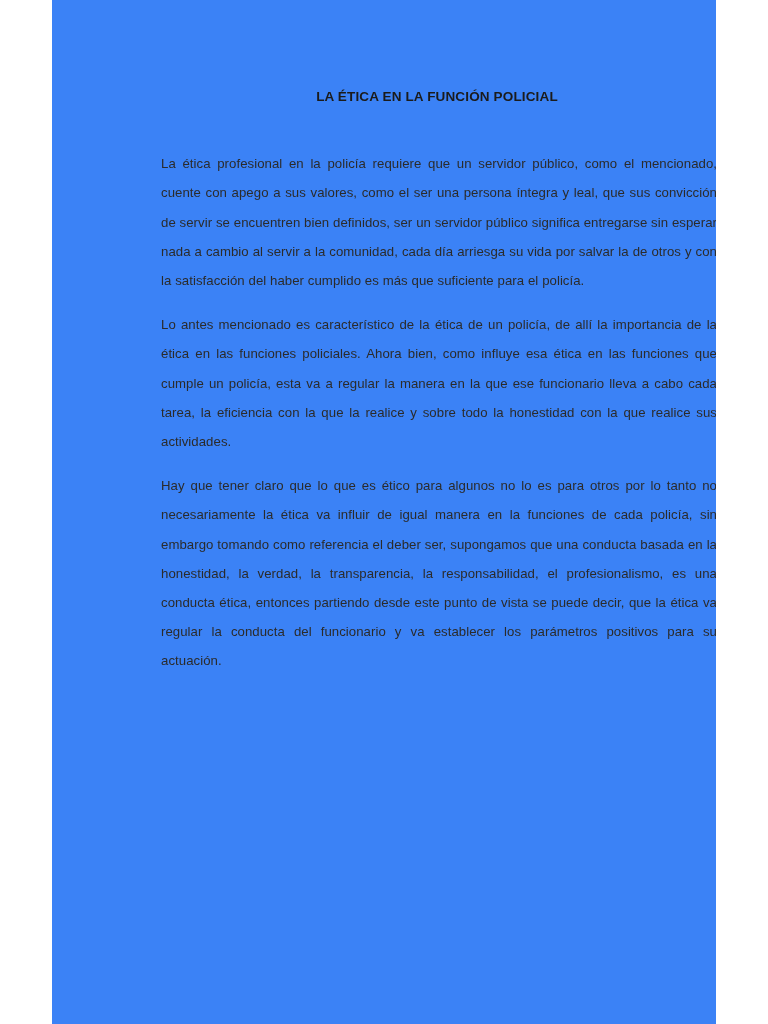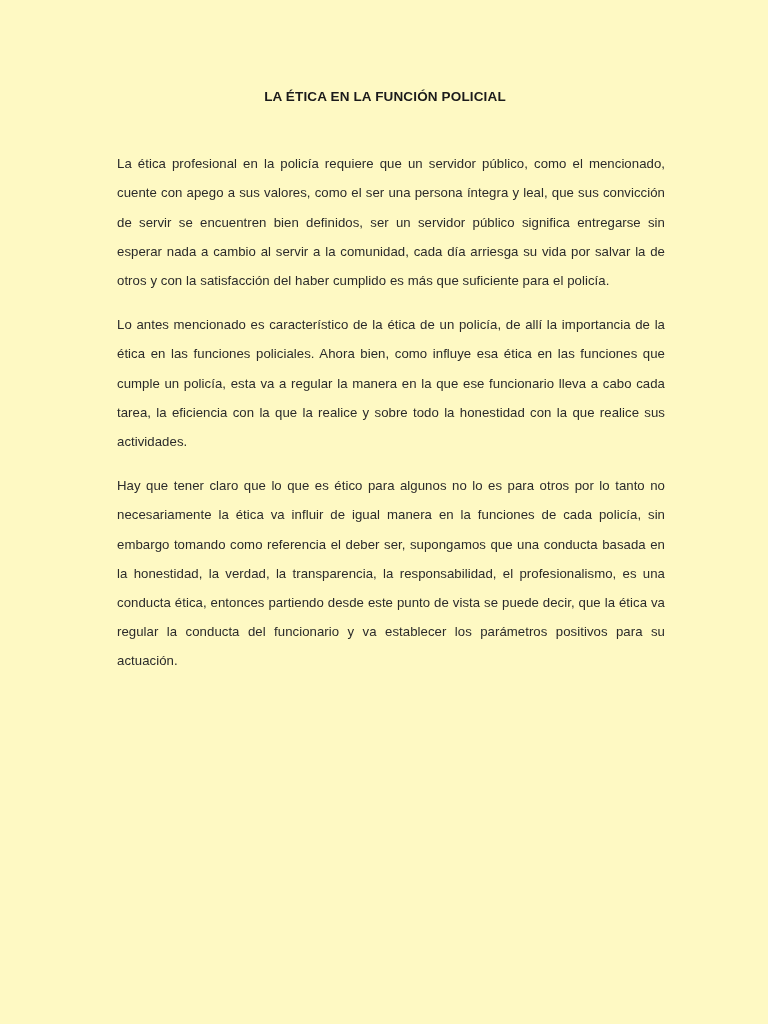--- a/index.html
+++ b/index.html
@@ -8,24 +8,24 @@
     padding: 0;
     background: #ffffff;
   }
 
   body {
     font-family: "Liberation Sans", sans-serif;
   }
 
   .page {
     position: relative;
-    width: 768px;
+    width: 664px;
     height: 1024px;
     margin: 0 auto;
-    background: #fef9c3;
+    background: #3b82f6;
     overflow: hidden;
     box-sizing: border-box;
   }
 
   .doc-body {
     position: absolute;
     left: 105px;
     top: 0;
     width: 560px;
   }
@@ -40,21 +40,21 @@
     letter-spacing: 0.15px;
     padding-top: 89px;
     line-height: 1.2;
   }
 
   .paragraphs {
     margin-top: 44px;
   }
 
   .doc-paragraph {
-    margin: 0 0 15px 12px;
+    margin: 0 0 15px 4px;
     font-size: 13.2px;
     line-height: 29.2px;
     color: #2b2b2b;
     text-align: justify;
     text-justify: inter-word;
     letter-spacing: 0.05px;
     word-spacing: 0.1px;
   }
 
   .doc-paragraph:last-child {

